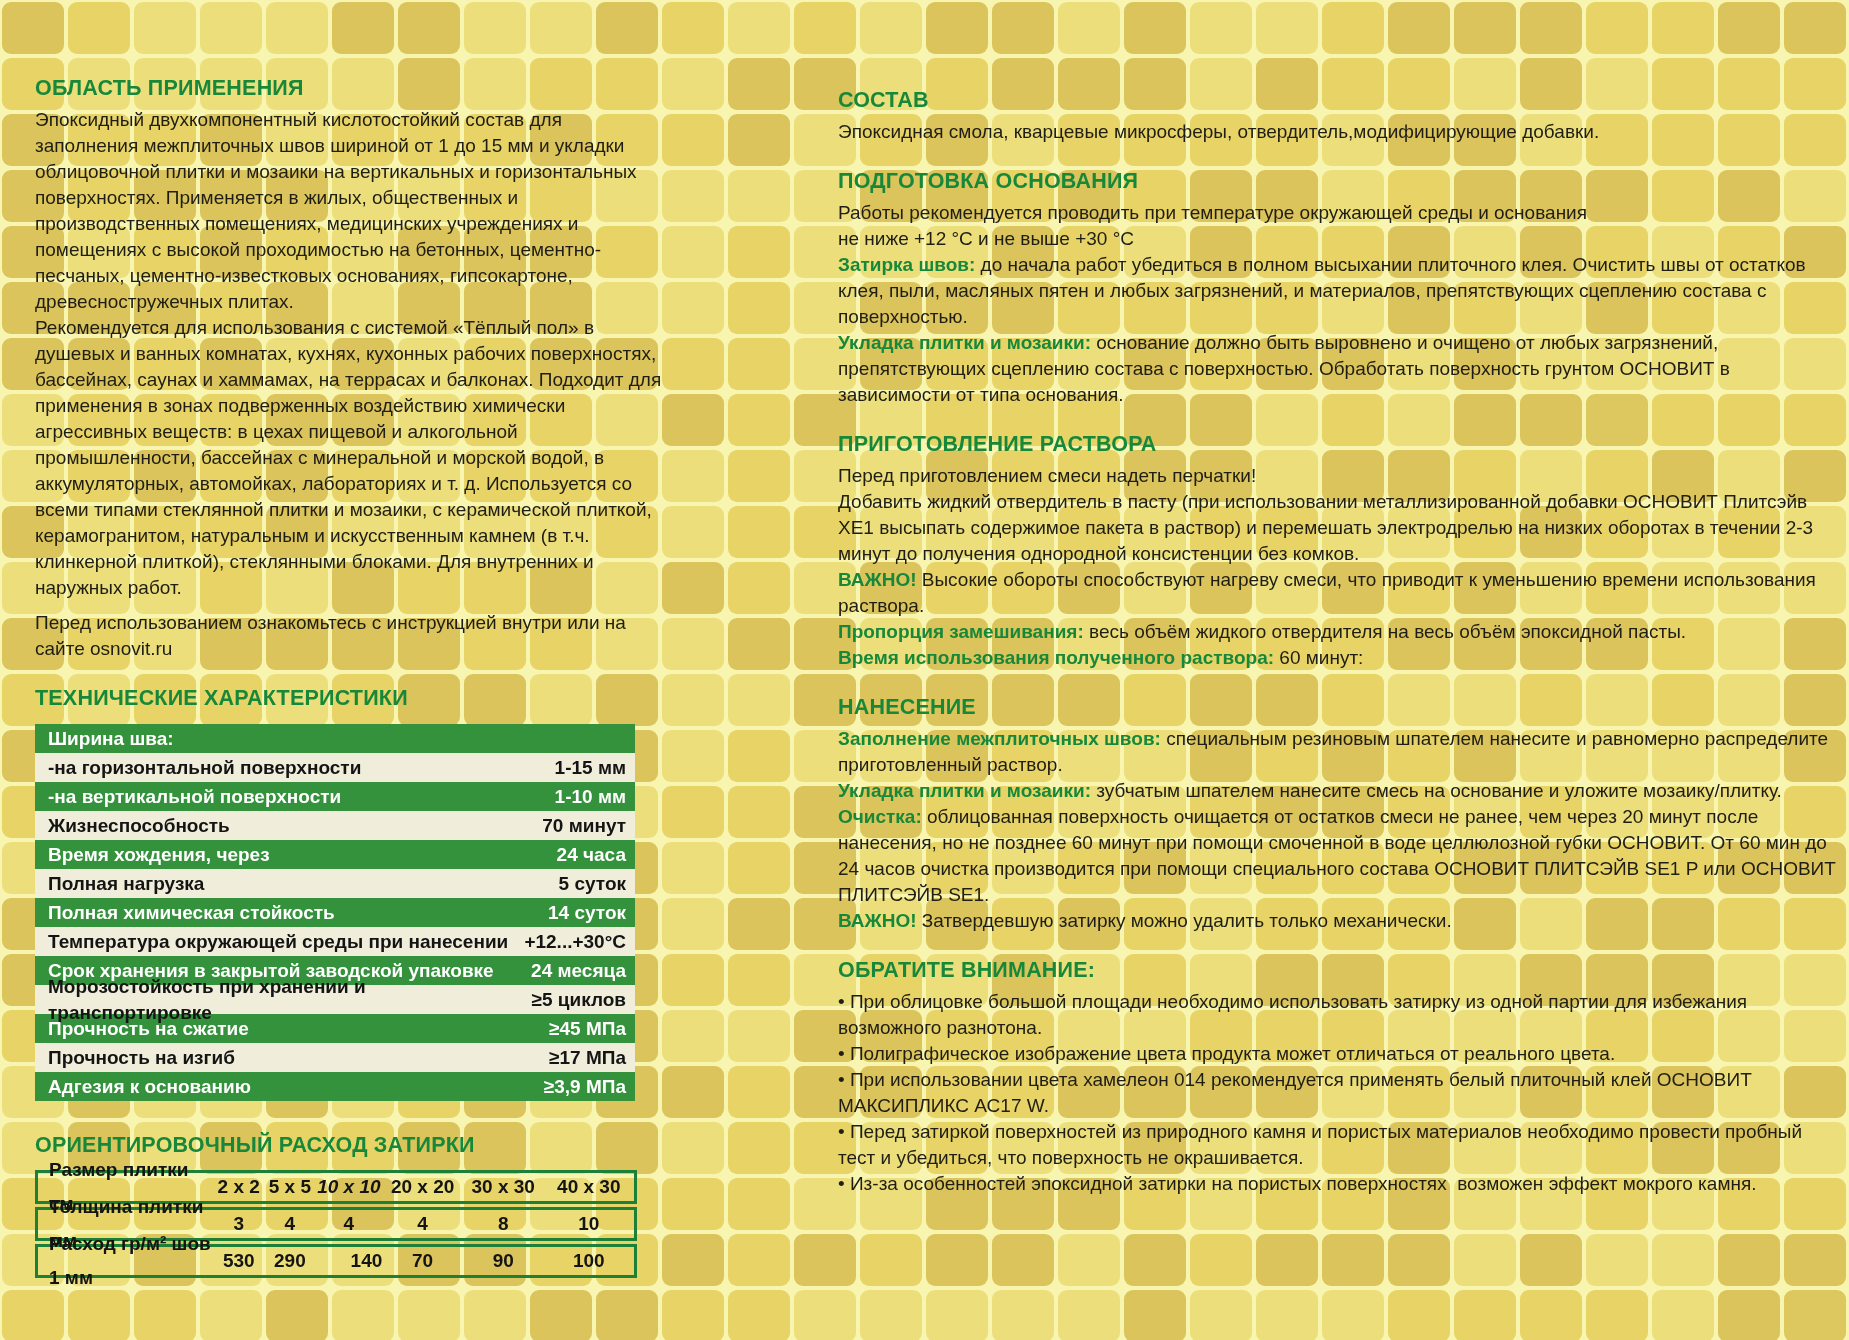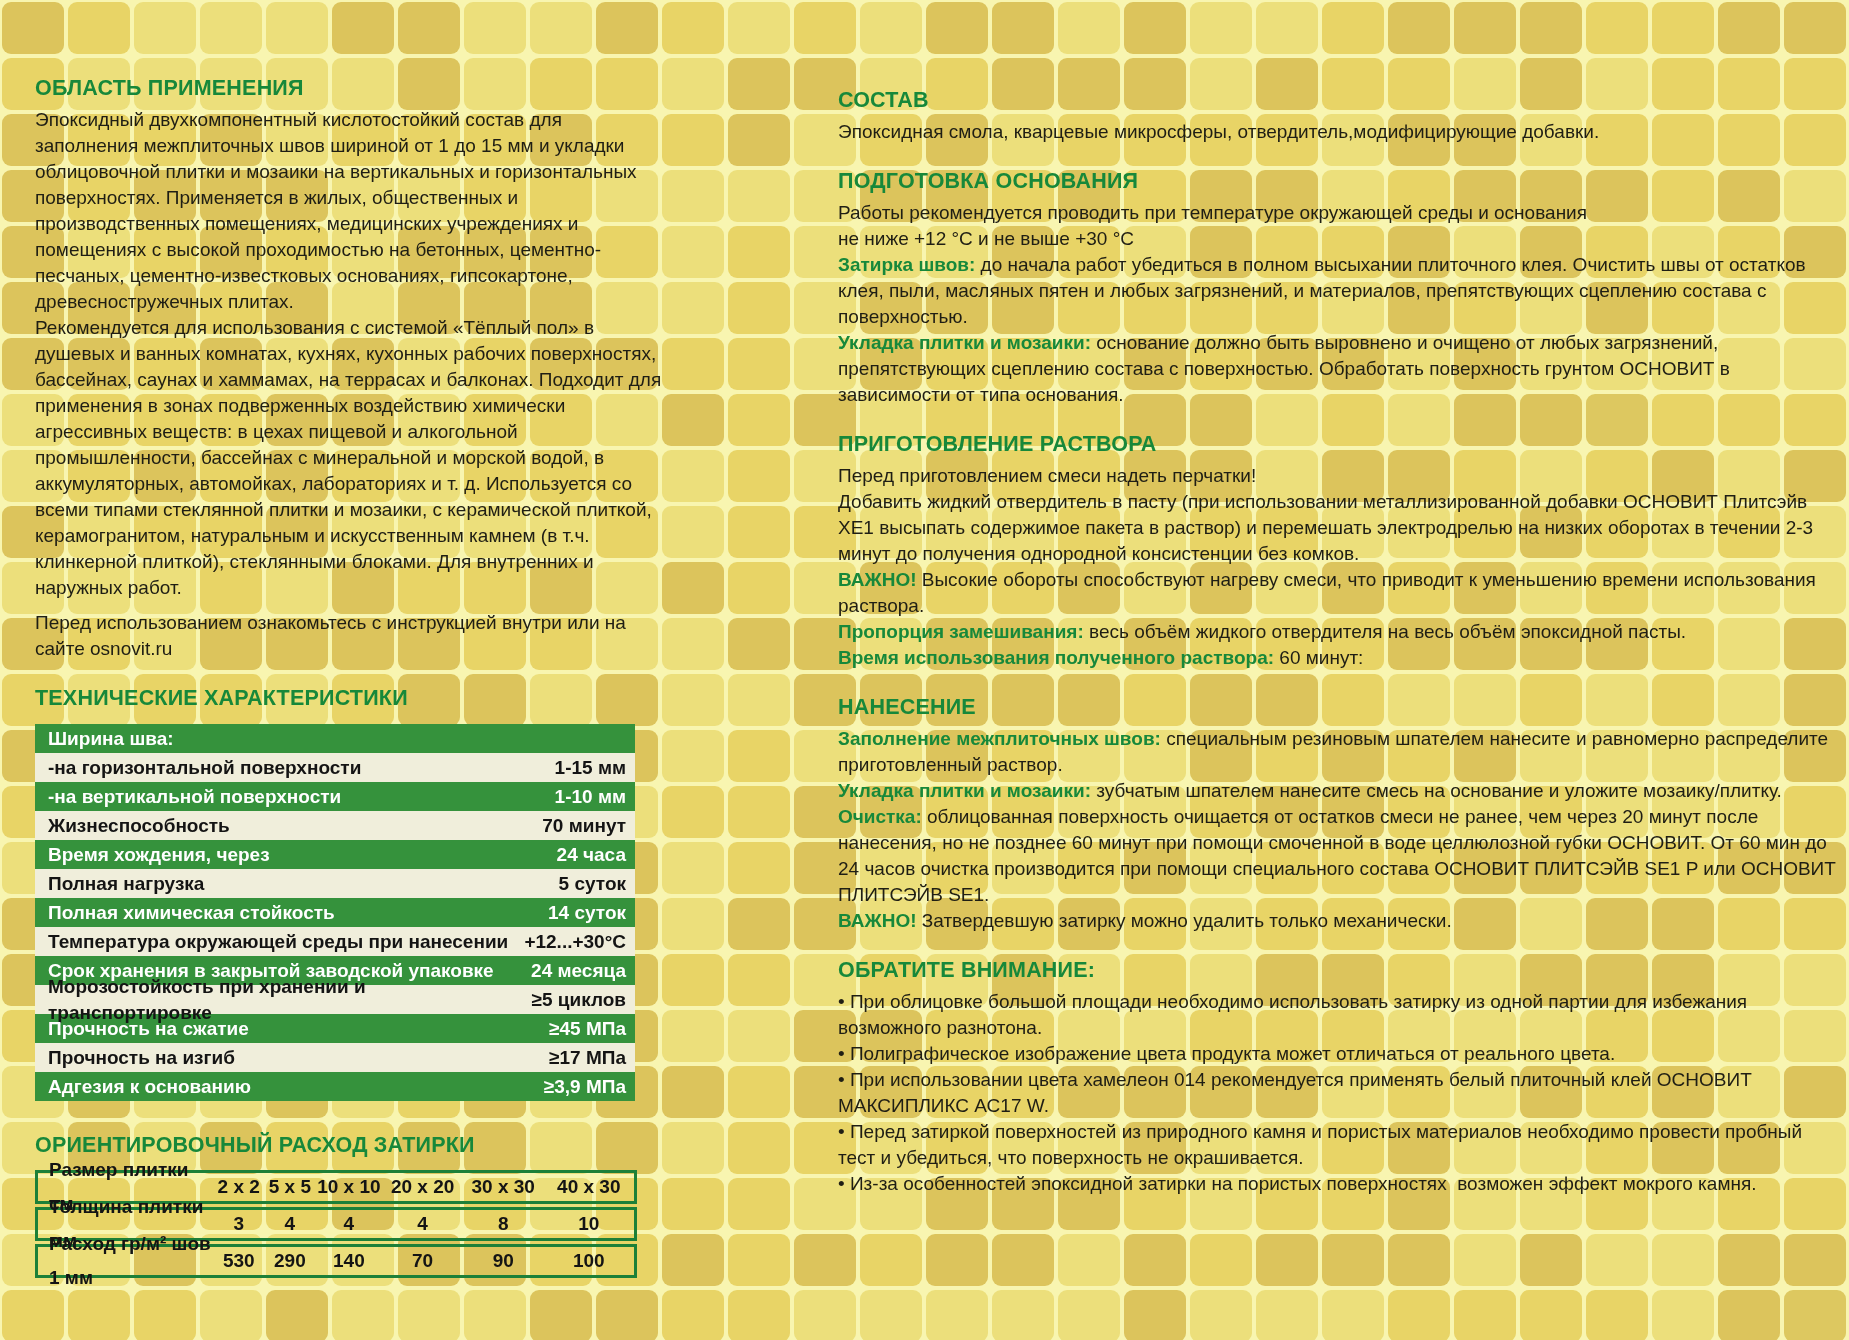--- a/index.html
+++ b/index.html
@@ -798,39 +798,39 @@
           <span class="tv">≥3,9 МПа</span>
         </div>
       </div>
 
     <div class="h consumption">ОРИЕНТИРОВОЧНЫЙ РАСХОД ЗАТИРКИ</div>
     <div id="consumption-table">
         <div class="crow">
           <span class="cl">Размер плитки см</span>
           <span class="cv" style="width: 52px;">2 x 2</span>
           <span class="cv" style="width: 52px;">5 x 5</span>
-          <span class="cv" style="width: 68px;">10 x 10</span>
+          <span class="cv" style="width: 68px; font-style: italic;">10 x 10</span>
           <span class="cv" style="width: 82px;">20 x 20</span>
           <span class="cv" style="width: 82px;">30 x 30</span>
           <span class="cv" style="width: 92px;">40 x 30</span>
         </div>
         <div class="crow">
           <span class="cl">Толщина плитки мм</span>
           <span class="cv" style="width: 52px;">3</span>
           <span class="cv" style="width: 52px;">4</span>
           <span class="cv" style="width: 68px;">4</span>
           <span class="cv" style="width: 82px;">4</span>
           <span class="cv" style="width: 82px;">8</span>
           <span class="cv" style="width: 92px;">10</span>
         </div>
         <div class="crow">
           <span class="cl">Расход гр/м² шов 1 мм</span>
           <span class="cv" style="width: 52px;">530</span>
           <span class="cv" style="width: 52px;">290</span>
-          <span class="cv" style="width: 68px;">140</span>
+          <span class="cv" style="width: 68px; text-align: right;">140</span>
           <span class="cv" style="width: 82px;">70</span>
           <span class="cv" style="width: 82px;">90</span>
           <span class="cv" style="width: 92px;">100</span>
         </div>
       </div>
   </div>
 
   <div class="col right" id="right-col">
       <div class="h first">СОСТАВ</div>
       <p>Эпоксидная смола, кварцевые микросферы, отвердитель,модифицирующие добавки.</p>

